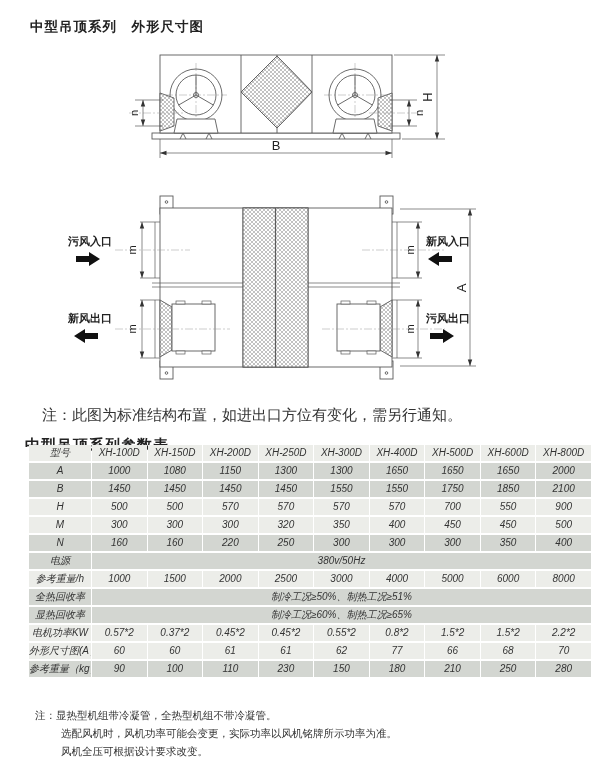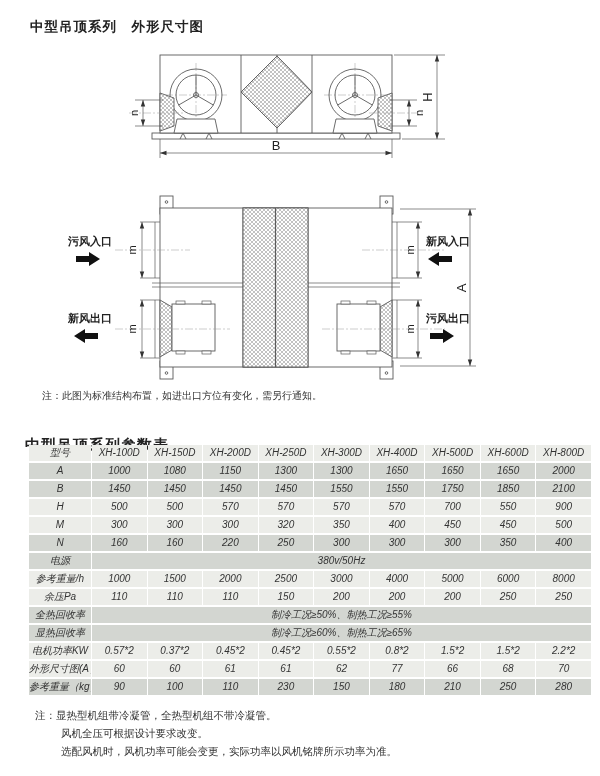--- a/index.html
+++ b/index.html
@@ -1,20 +1,20 @@
 <!DOCTYPE html>
 <html><head>
 <meta charset="utf-8">
 <style>
   html,body{margin:0;padding:0;background:#fff;}
   .page{position:relative;width:600px;height:776px;background:#ffffff;overflow:hidden;
         font-family:"Liberation Sans", sans-serif;color:#333;}
   .title1{position:absolute;left:30px;top:18px;font-size:13.5px;font-weight:600;color:#222;letter-spacing:1px;}
   .title2{position:absolute;left:25px;top:436px;font-size:15px;font-weight:600;color:#222;letter-spacing:1px;}
-  .diag-note{position:absolute;left:42px;top:389px;font-size:10px;color:#333;}
+  .diag-note{position:absolute;left:42px;top:406px;font-size:15px;color:#333;}
   .fv{position:absolute;left:105px;top:46px;}
   .pv{position:absolute;left:60px;top:178px;}
   .tbl-wrap{position:absolute;left:28px;top:443px;width:564px;font-style:italic;}
   table{border-collapse:separate;border-spacing:1.5px 2px;table-layout:fixed;width:564px;}
   td{height:16px;line-height:16px;text-align:center;padding:0;font-size:10px;color:#333;
      overflow:hidden;white-space:nowrap;}
   td:first-child{width:62px;}
   tr.shade-light td{background:#ECEDE9;}
   tr.shade-dark td{background:#D3D6D1;}
   .footnotes{position:absolute;left:35px;top:706px;font-size:10.5px;color:#333;line-height:18px;}
@@ -321,35 +321,23 @@
             <td>1000</td>
             <td>1500</td>
             <td>2000</td>
             <td>2500</td>
             <td>3000</td>
             <td>4000</td>
             <td>5000</td>
             <td>6000</td>
             <td>8000</td>
           </tr>
-          <tr class="shade-light">
-            <td>余压Pa</td>
-            <td>110</td>
-            <td>110</td>
-            <td>110</td>
-            <td>150</td>
-            <td>200</td>
-            <td>200</td>
-            <td>200</td>
-            <td>250</td>
-            <td>250</td>
-          </tr>
           <tr class="shade-dark">
             <td>全热回收率</td>
-            <td colspan="9">制冷工况≥50%、制热工况≥55%</td>
+            <td colspan="9">制冷工况≥50%、制热工况≥51%</td>
           </tr>
           <tr class="shade-dark">
             <td>显热回收率</td>
             <td colspan="9">制冷工况≥60%、制热工况≥65%</td>
           </tr>
           <tr class="shade-light">
             <td>电机功率KW</td>
             <td>0.57*2</td>
             <td>0.37*2</td>
             <td>0.45*2</td>
@@ -387,20 +375,20 @@
         </tbody>
     </table>
   </div>
 
   <div class="footnotes">
     <div class="frow">
       <span class="fprefix">注：</span>
       <span>显热型机组带冷凝管，全热型机组不带冷凝管。</span>
     </div>
     <div class="frow indent">
+      <span>选配风机时，风机功率可能会变更，实际功率以风机铭牌所示功率为准。</span>
+    </div>
+    <div class="frow indent">
       <span>风机全压可根据设计要求改变。</span>
     </div>
-    <div class="frow indent">
-      <span>选配风机时，风机功率可能会变更，实际功率以风机铭牌所示功率为准。</span>
-    </div>
   </div>
 
 </div>
 
 </body></html>

